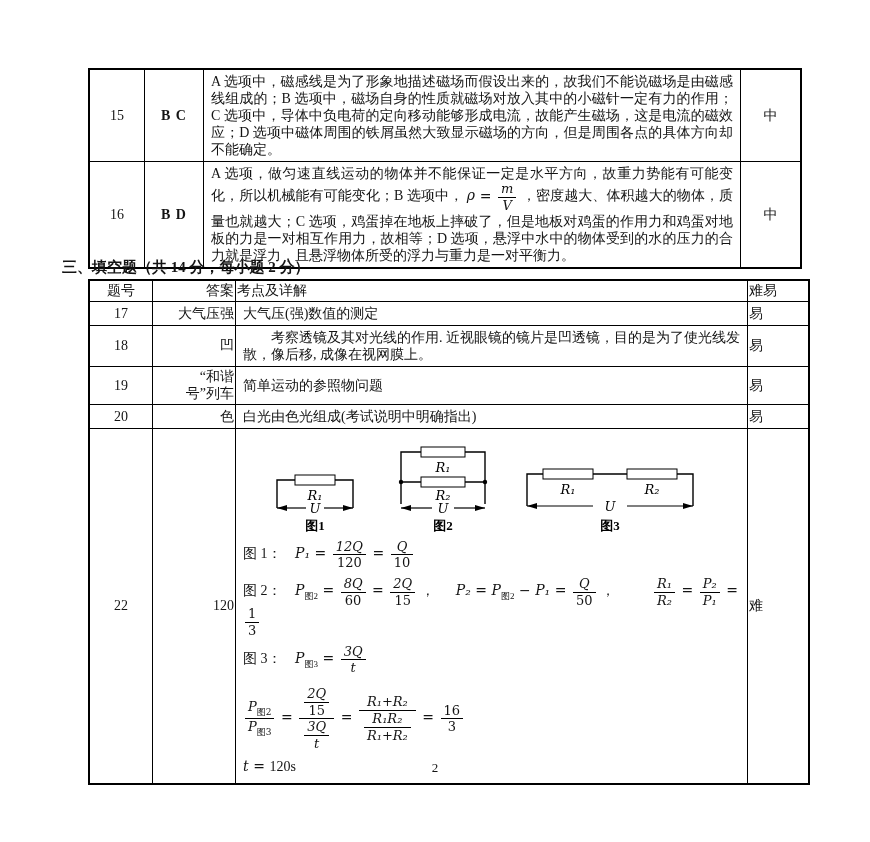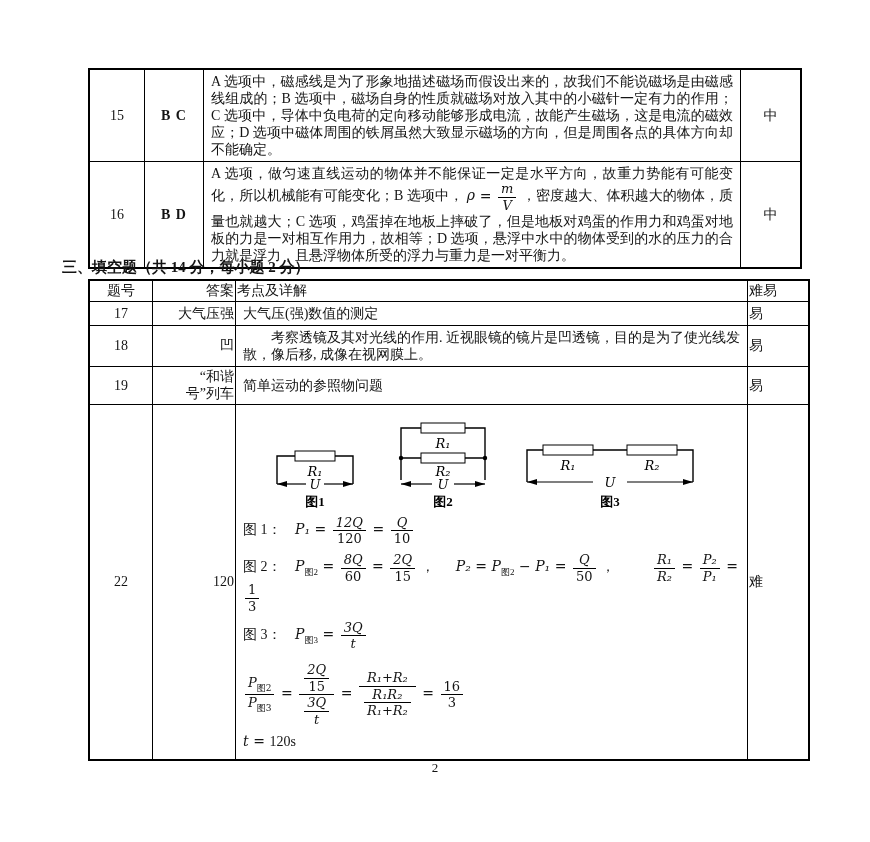--- a/index.html
+++ b/index.html
@@ -133,20 +133,28 @@
     <tr class="h19">
       <td class="c-id">19</td>
       <td class="c-ans">“和谐
 号”列车</td>
       <td class="c-detail">
         <div class="detail">简单运动的参照物问题</div>
       </td>
       <td class="c-diff">易</td>
     </tr>
 
+    <tr class="h20">
+      <td class="c-id">20</td>
+      <td class="c-ans">色</td>
+      <td class="c-detail">
+        <div class="detail">白光由色光组成(考试说明中明确指出)</div>
+      </td>
+      <td class="c-diff">易</td>
+    </tr>
 
 
     <tr>
       <td class="c-id">22</td>
       <td class="c-ans">120</td>
       <td class="c-detail c-detail22">
 
         <div class="figs">
           <svg class="fig fig1" width="100" height="64" viewBox="0 0 100 64">
             <path class="wire" d="M12 38 V10 H88 V38"></path>

